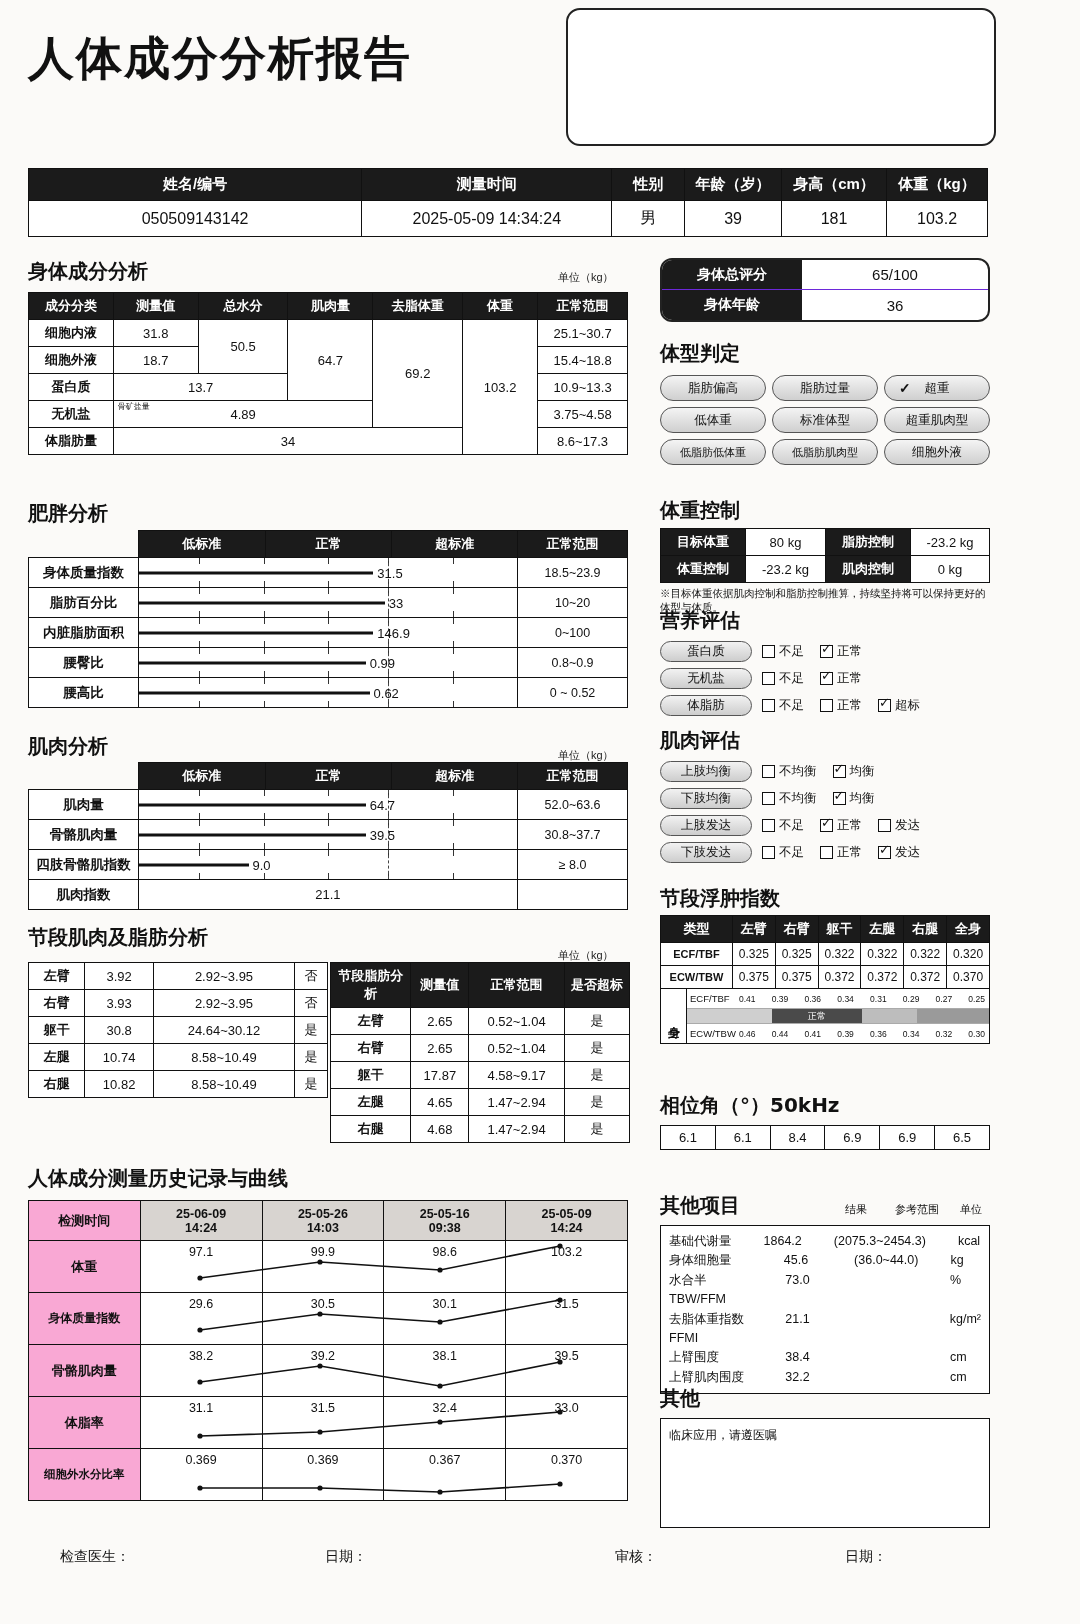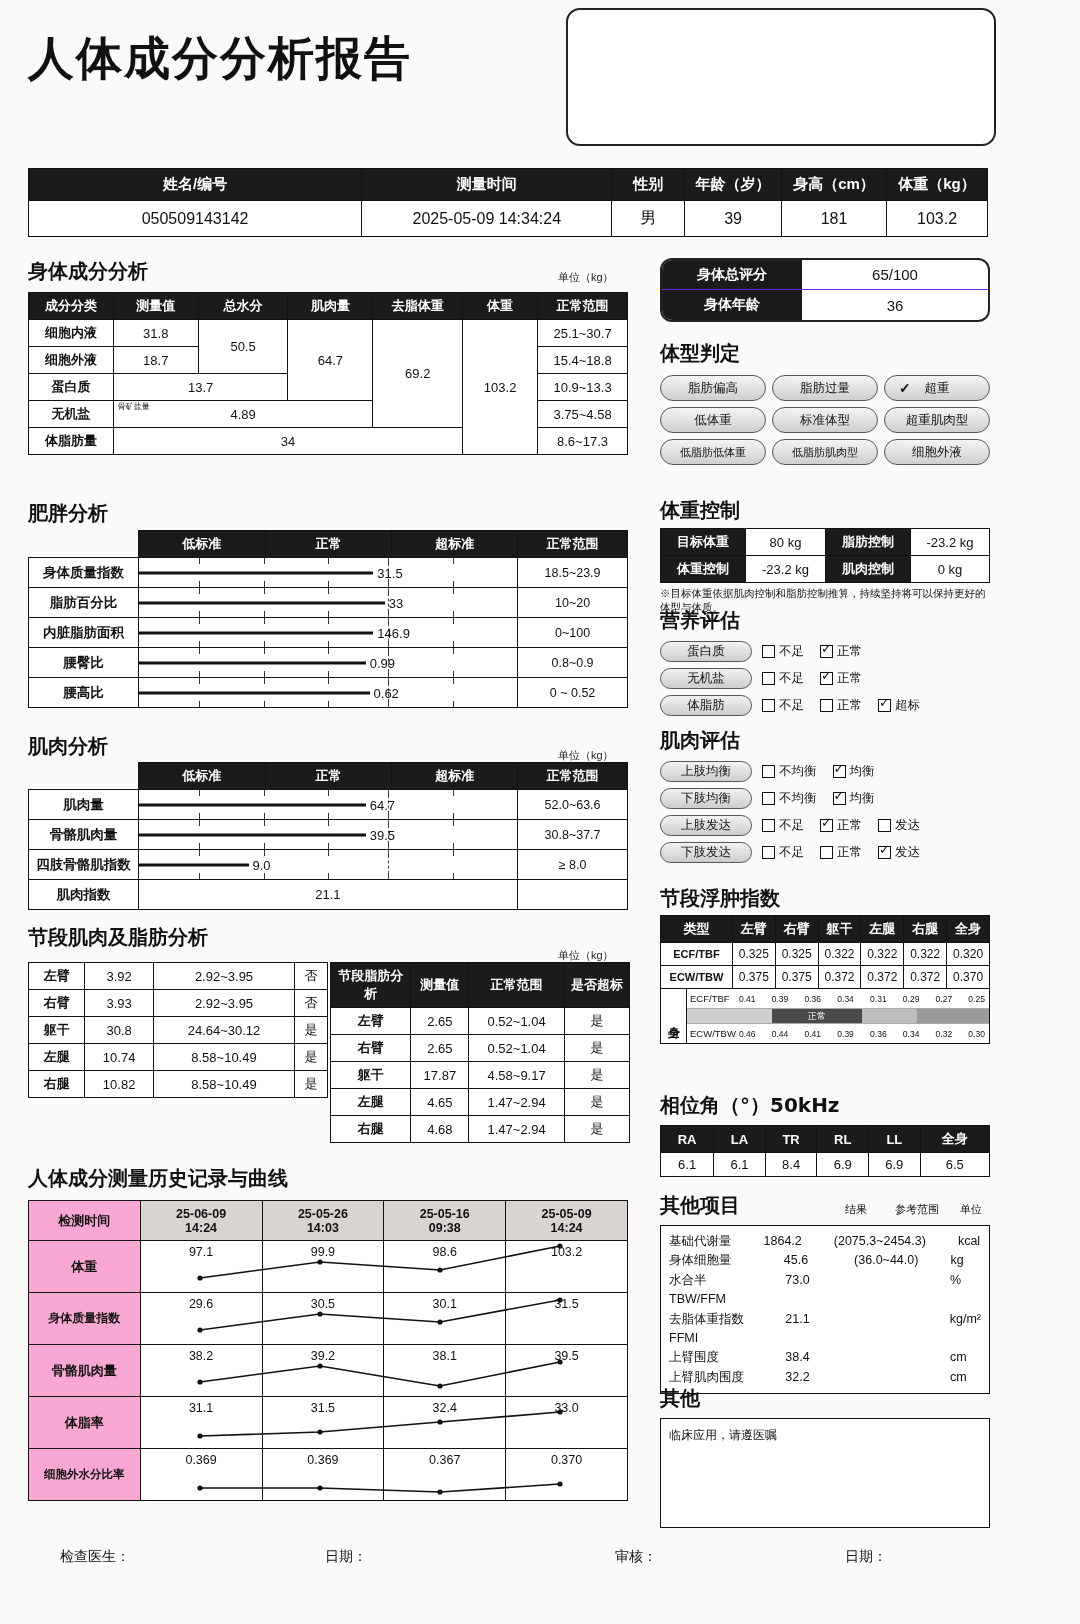--- a/index.html
+++ b/index.html
@@ -733,28 +733,20 @@
           </span>
         </div>
       </div>
     </div>
   </div>
 
   <div class="sec" style="left:660px; top:1092px;">相位角（°）50kHz</div>
   <div class="phase">
     <table class="grid">
       <tbody>
-          <tr>
-        <th>RA</th>
-        <th>LA</th>
-        <th>TR</th>
-        <th>RL</th>
-        <th>LL</th>
-        <th>全身</th>
-      </tr>
       <tr>
         <td>6.1</td>
         <td>6.1</td>
         <td>8.4</td>
         <td>6.9</td>
         <td>6.9</td>
         <td>6.5</td>
       </tr>
     </tbody>
       </table>

